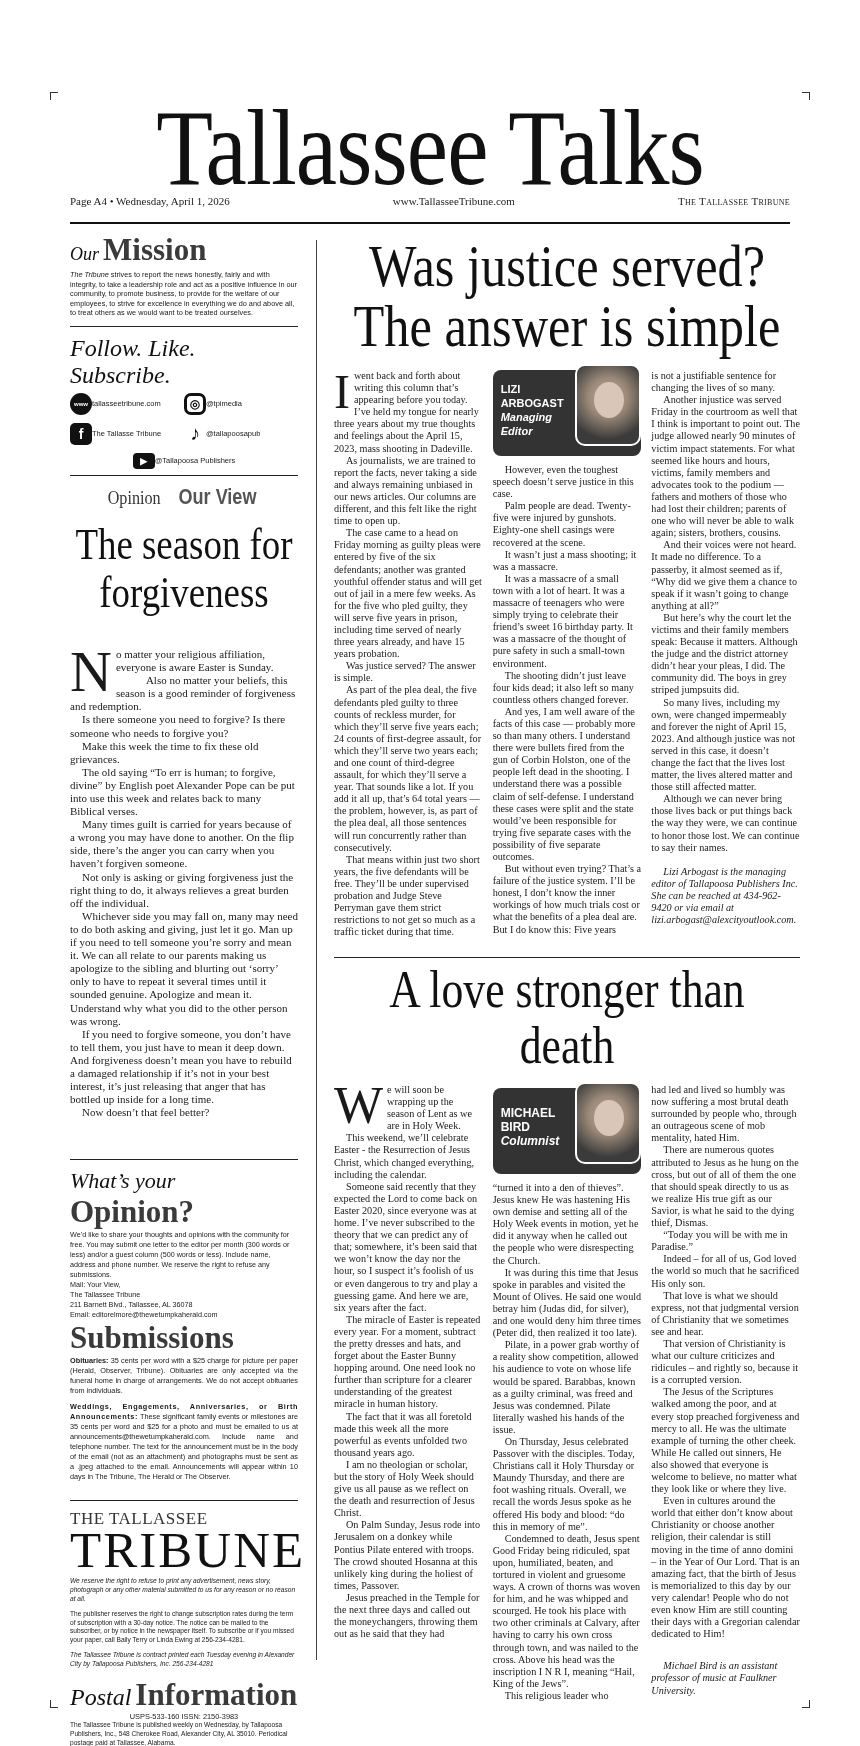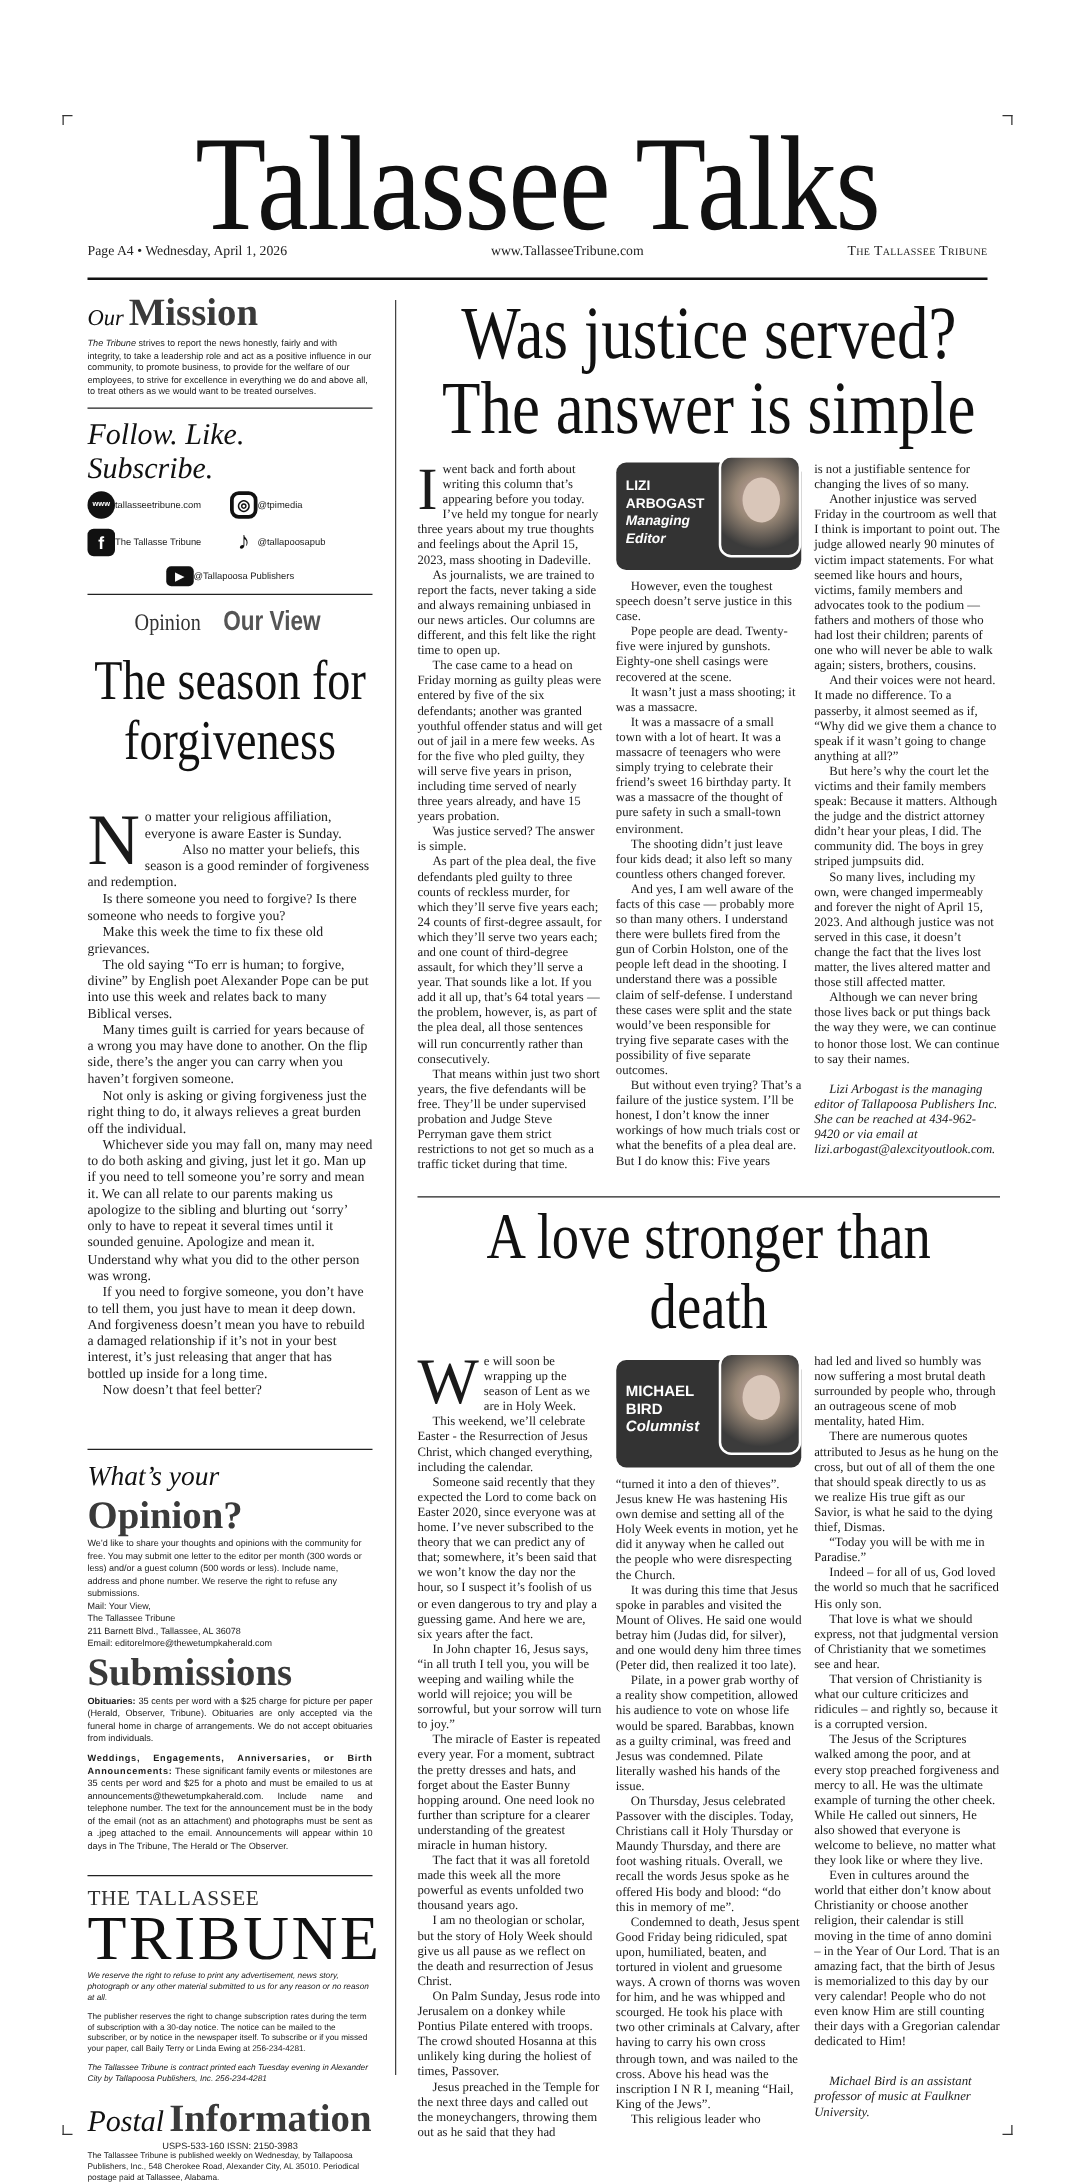--- a/index.html
+++ b/index.html
@@ -170,21 +170,21 @@
             <div>LIZI</div>
             <div>ARBOGAST</div>
             <i style="display:block">Managing</i>
             <i style="display:block">Editor</i>
           </div>
         <div class="photo">
             <div class="face"></div>
           </div>
       </div>
       <p>However, even the toughest speech doesn’t serve justice in this case.</p>
-        <p>Pope people are dead. Twenty-five were injured by gunshots. Eighty-one shell casings were recovered at the scene.</p>
+        <p>Palm people are dead. Twenty-five were injured by gunshots. Eighty-one shell casings were recovered at the scene.</p>
         <p>It wasn’t just a mass shooting; it was a massacre.</p>
         <p>It was a massacre of a small town with a lot of heart. It was a massacre of teenagers who were simply trying to celebrate their friend’s sweet 16 birthday party. It was a massacre of the thought of pure safety in such a small-town environment.</p>
         <p>The shooting didn’t just leave four kids dead; it also left so many countless others changed forever.</p>
         <p>And yes, I am well aware of the facts of this case — probably more so than many others. I understand there were bullets fired from the gun of Corbin Holston, one of the people left dead in the shooting. I understand there was a possible claim of self-defense. I understand these cases were split and the state would’ve been responsible for trying five separate cases with the possibility of five separate outcomes.</p>
         <p>But without even trying? That’s a failure of the justice system. I’ll be honest, I don’t know the inner workings of how much trials cost or what the benefits of a plea deal are. But I do know this: Five years</p>
     </div>
     <div>
       <p class="first">is not a justifiable sentence for changing the lives of so many.</p>
         <p>Another injustice was served Friday in the courtroom as well that I think is important to point out. The judge allowed nearly 90 minutes of victim impact statements. For what seemed like hours and hours, victims, family members and advocates took to the podium — fathers and mothers of those who had lost their children; parents of one who will never be able to walk again; sisters, brothers, cousins.</p>
         <p>And their voices were not heard. It made no difference. To a passerby, it almost seemed as if, “Why did we give them a chance to speak if it wasn’t going to change anything at all?”</p>
@@ -197,21 +197,20 @@
 </div>
 <div class="story-rule"></div>
 
 <div class="story" style="top:962px">
   <div class="story-title" style="font-size:52px;line-height:56px">A love stronger than death</div>
   <div class="cols body" style="margin-top:10px">
     <div>
       <p class="first"><span class="drop">W</span><span>e will soon be wrapping up the season of Lent as we are in Holy Week.</span></p>
       <p>This weekend, we’ll celebrate Easter - the Resurrection of Jesus Christ, which changed everything, including the calendar.</p>
         <p>Someone said recently that they expected the Lord to come back on Easter 2020, since everyone was at home.  I’ve never subscribed to the theory that we can predict any of that; somewhere, it’s been said that we won’t know the day nor the hour, so I suspect it’s foolish of us or even dangerous to try and play a guessing game. And here we are, six years after the fact.</p>
-        <p>In John chapter 16, Jesus says, “in all truth I tell you, you will be weeping and wailing while the world will rejoice; you will be sorrowful, but your sorrow will turn to joy.”</p>
         <p>The miracle of Easter is repeated every year. For a moment, subtract the pretty dresses and hats, and forget about the Easter Bunny hopping around. One need look no further than scripture for a clearer understanding of the greatest miracle in human history.</p>
         <p>The fact that it was all foretold made this week all the more powerful as events unfolded two thousand years ago.</p>
         <p>I am no theologian or scholar, but the story of Holy Week should give us all pause as we reflect on the death and resurrection of Jesus Christ.</p>
         <p>On Palm Sunday, Jesus rode into Jerusalem on a donkey while Pontius Pilate entered with troops. The crowd shouted Hosanna at this unlikely king during the holiest of times, Passover.</p>
         <p>Jesus preached in the Temple for the next three days and called out the moneychangers, throwing them out as he said that they had</p>
     </div>
     <div>
       <div class="sig" style="margin-top:4px">
         <div class="txt" style="top:18px;font-size:12px">
             <div>MICHAEL</div>

